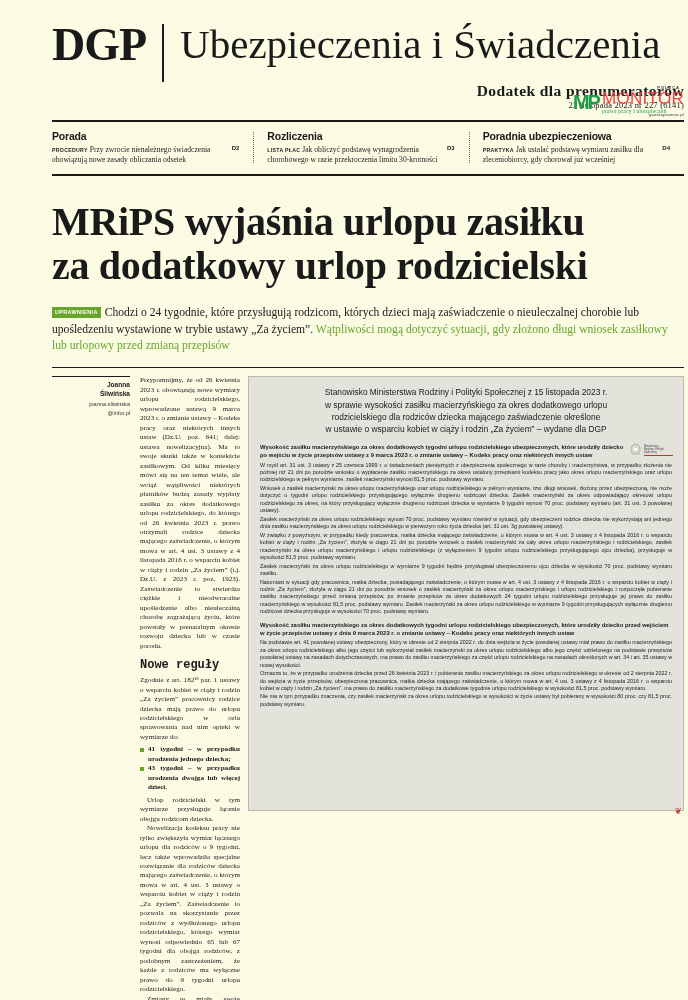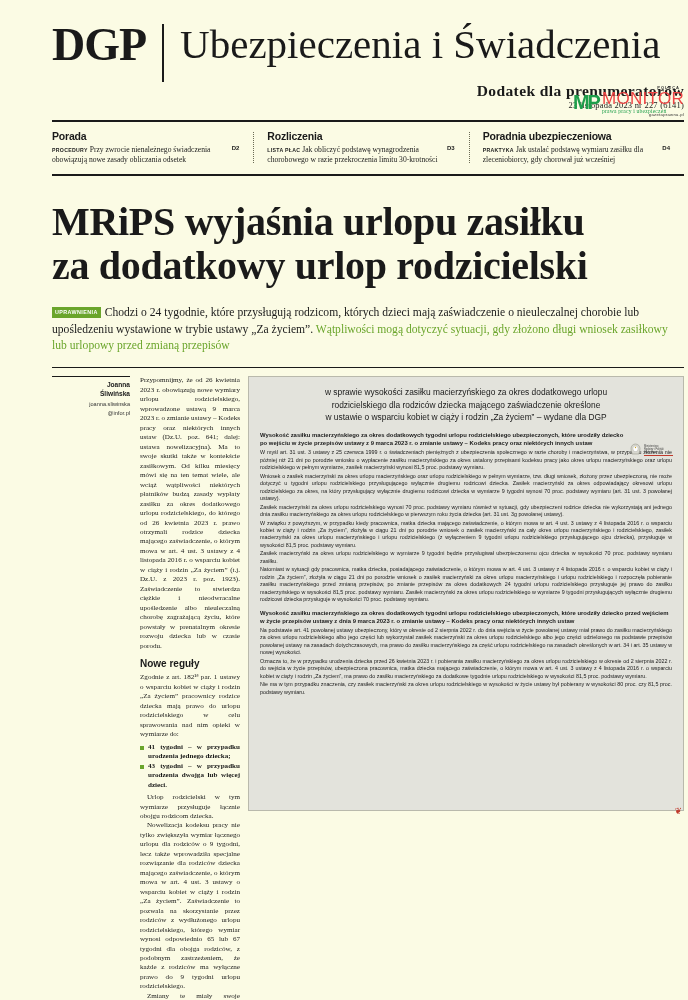--- a/index.html
+++ b/index.html
@@ -154,22 +154,22 @@
   .col-box { flex: 1; }
 
   .bodytext {
     font-family: "Liberation Serif", serif;
     font-size: 7.1px; line-height: 1.335; text-align: justify;
     hyphens: auto; -webkit-hyphens: auto;
   }
   .bodytext p { text-indent: 7px; margin: 0; }
   .bodytext p.noindent { text-indent: 0; }
   .sub-h {
-    font-family: Liberation Sans, sans-serif;
-    font-weight: bold; font-size: 10px; margin: 6px 0 3px 0;
+    font-family: Liberation Mono, monospace;
+    font-weight: bold; font-size: 12px; margin: 6px 0 3px 0;
   }
   ul.bullets { list-style: none; margin: 3px 0 3px 0; font-weight: bold; }
   ul.bullets li {
     font-family: "Liberation Serif", serif;
     font-size: 7.1px; line-height: 1.335; padding-left: 8px; position: relative;
     text-align: justify;
   }
   ul.bullets li::before {
     content: ""; position: absolute; left: 0; top: 3px;
     width: 4px; height: 4px; background: #6aa52b;
@@ -301,20 +301,21 @@
         </ul>
         <p>Urlop rodzicielski w tym wymiarze przysługuje łącznie obojgu rodzicom dziecka.</p>
         <p>Nowelizacja kodeksu pracy nie tylko zwiększyła wymiar łącznego urlopu dla rodziców o 9 tygodni, lecz także wprowadziła specjalne rozwiązanie dla rodziców dziecka mającego zaświadczenie, o którym mowa w art. 4 ust. 3 ustawy o wsparciu kobiet w ciąży i rodzin „Za życiem”. Zaświadczenie to pozwala na skorzystanie przez rodziców z wydłużonego urlopu rodzicielskiego, którego wymiar wynosi odpowiednio 65 lub 67 tygodni dla obojga rodziców, z podobnym zastrzeżeniem, że każde z rodziców ma wyłączne prawo do 9 tygodni urlopu rodzicielskiego.</p>
         <p>Zmiany te miały swoje przełożenie na uprawnienia zasiłkowe. Ogólne zasady wysokości podstawy wymiaru tego zasiłku określa ustawa z 25 czerwca 1999 r. o świadczeniach pienięż-</p>
       </div>
     </div>
 
     <div class="col-box">
       <div class="greybox">
         <div class="box-head">
+          <span>Stanowisko Ministerstwa Rodziny i Polityki Społecznej z 15 listopada 2023 r.</span>
           <span>w sprawie wysokości zasiłku macierzyńskiego za okres dodatkowego urlopu</span>
           <span>rodzicielskiego dla rodziców dziecka mającego zaświadczenie określone</span>
           <span>w ustawie o wsparciu kobiet w ciąży i rodzin „Za życiem” – wydane dla DGP</span>
         </div>
 
         <div class="emblem" style="top:66px;">
           <svg class="emblem-img" viewBox="0 0 26 28">
             <path d="M13 2c5 0 9 4 9 9 0 5-2 8-2 11h-14c0-3-2-6-2-11 0-5 4-9 9-9z" fill="#d8d8d0" stroke="#8a8a7e" stroke-width="1"></path>
             <path d="M13 6c3 0 5 2 5 5 0 3-2 4-2 6h-6c0-2-2-3-2-6 0-3 2-5 5-5z" fill="#fff" stroke="#9a9a8e" stroke-width="0.6"></path>
             <circle cx="13" cy="9" r="1.3" fill="#c9a227"></circle>

